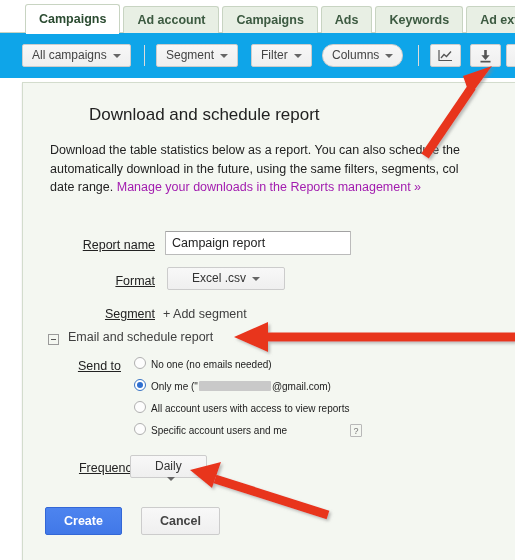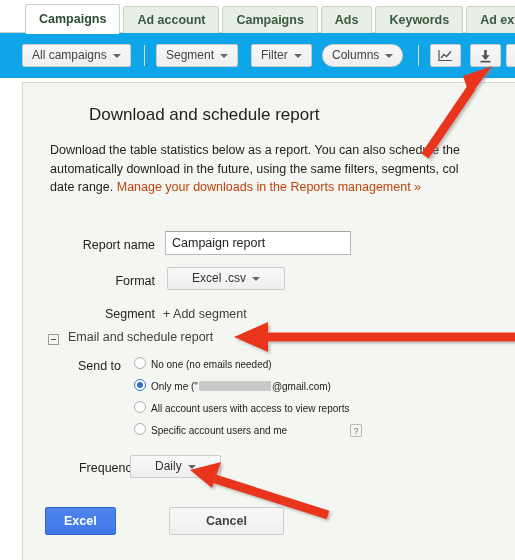--- a/index.html
+++ b/index.html
@@ -146,31 +146,32 @@
   .panel-desc {
     position: absolute;
     left: 27px;
     top: 58px;
     width: 510px;
     font-size: 12.5px;
     color: #222;
     line-height: 18.5px;
   }
   .panel-desc a {
-    color: #c2410c;
+    color: #a21caf;
     text-decoration: none;
   }
 
   
   .row-label {
     position: absolute;
     text-align: right;
     font-size: 12.5px;
     color: #222;
     width: 110px;
+    text-decoration: underline;
   }
   .text-input {
     position: absolute;
     font-family: "Liberation Sans", sans-serif;
     font-size: 12.5px;
     color: #222;
     background: #ffffff;
     border: 1px solid #bbb;
     border-top-color: #a2a2a2;
     border-radius: 1px;
@@ -279,30 +280,29 @@
     font-weight: bold;
     color: #ffffff;
     background: linear-gradient(#4d84ef, #4178e8);
     border: 1px solid #3367d6;
     border-radius: 2px;
     cursor: pointer;
   }
   .btn-secondary {
     position: absolute;
     height: 28px;
-    padding: 0 36px;
+    padding: 0 18px;
     font-family: "Liberation Sans", sans-serif;
     font-size: 12.5px;
     font-weight: bold;
     color: #444;
     background: linear-gradient(#f8f8f8, #efefef);
     border: 1px solid #ccc;
     border-radius: 2px;
     cursor: pointer;
-    margin-left: 28px;
   }
 
   
   .arrows {
     position: absolute;
     left: 0; top: 0;
     width: 515px;
     height: 560px;
     pointer-events: none;
     z-index: 50;
@@ -399,26 +399,26 @@
   <div class="radio-label" style="left:128px; top:298px;"><span>Only me ("</span><span class="redacted"></span><span>@gmail.com)</span></div>
 
   <div class="radio" style="left:111px; top:318px;"></div>
   <div class="radio-label" style="left:128px; top:320px;">All account users with access to view reports</div>
 
   <div class="radio" style="left:111px; top:340px;"></div>
   <div class="radio-label" style="left:128px; top:342px;">Specific account users and me</div>
   <div class="help-icon" style="left:327px; top:341px;">?</div>
 
   <div class="row-label" style="left:5px; top:378px;">Frequency</div>
-  <div class="select-btn" style="left:107px; top:372px;">
+  <div class="select-btn" style="left:107px; top:372px;flex-direction:column;">
     <span>Daily</span>
     <span class="caret"></span>
   </div>
 
-  <button class="btn-primary" style="left:22px; top:424px;">Excel</button>
+  <button class="btn-primary" style="left:22px; top:424px;">Create</button>
   <button class="btn-secondary" style="left:118px; top:424px;">Cancel</button>
 </div>
 
 <svg class="arrows" viewBox="0 0 515 560">
   <defs>
     <filter id="sh" x="-30%" y="-30%" width="170%" height="170%">
       <feDropShadow dx="2" dy="2" stdDeviation="1.6" flood-color="#888" flood-opacity="0.55"></feDropShadow>
     </filter>
   </defs>
 

